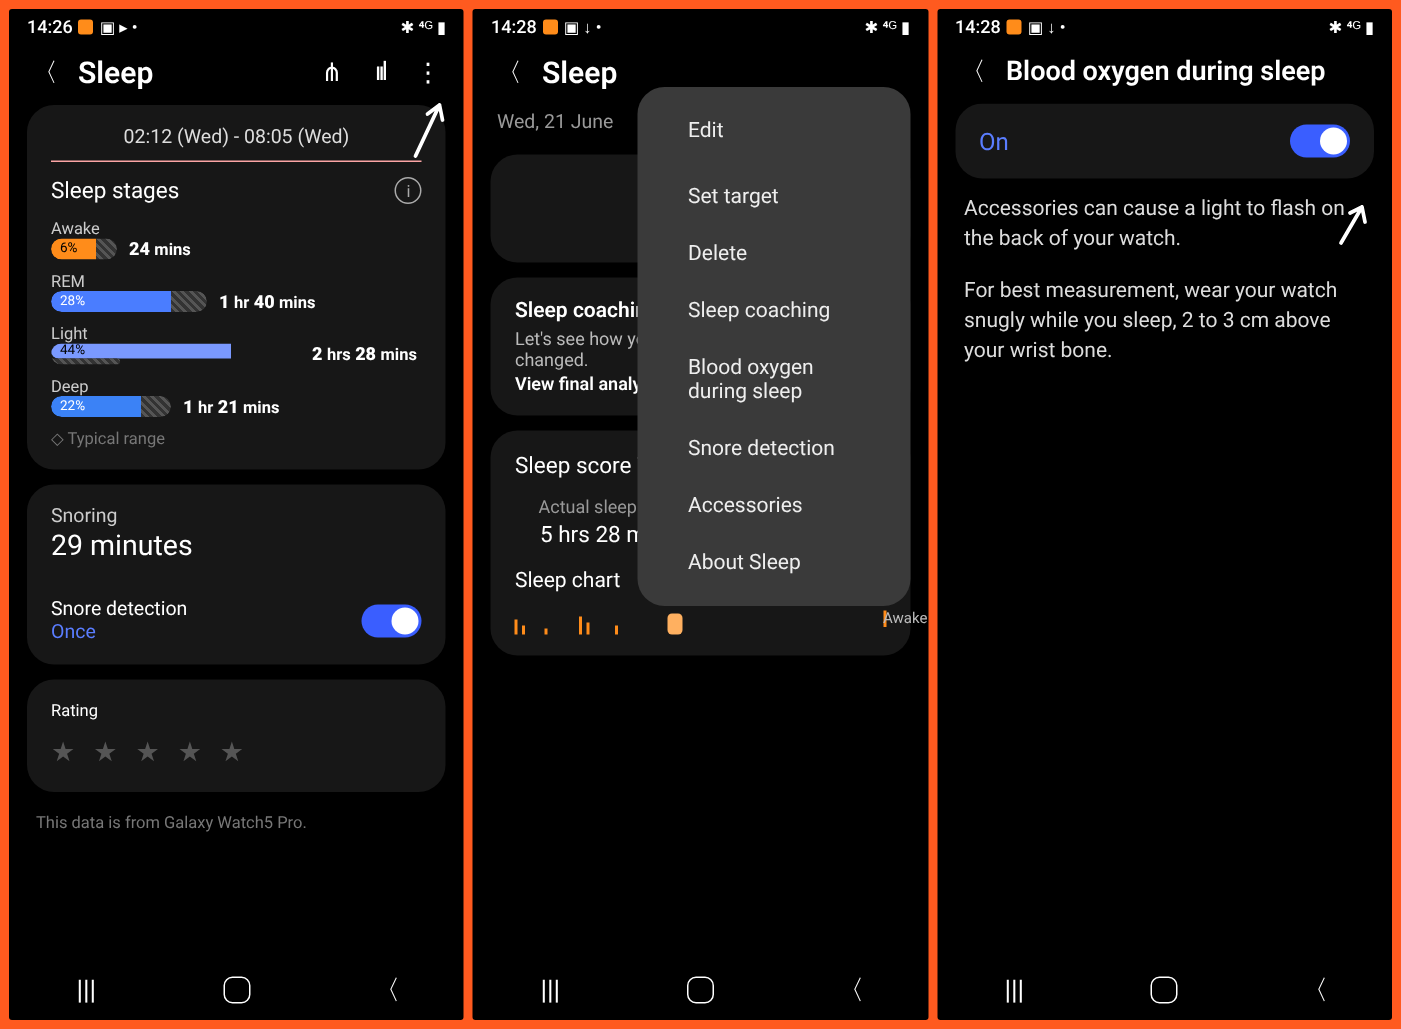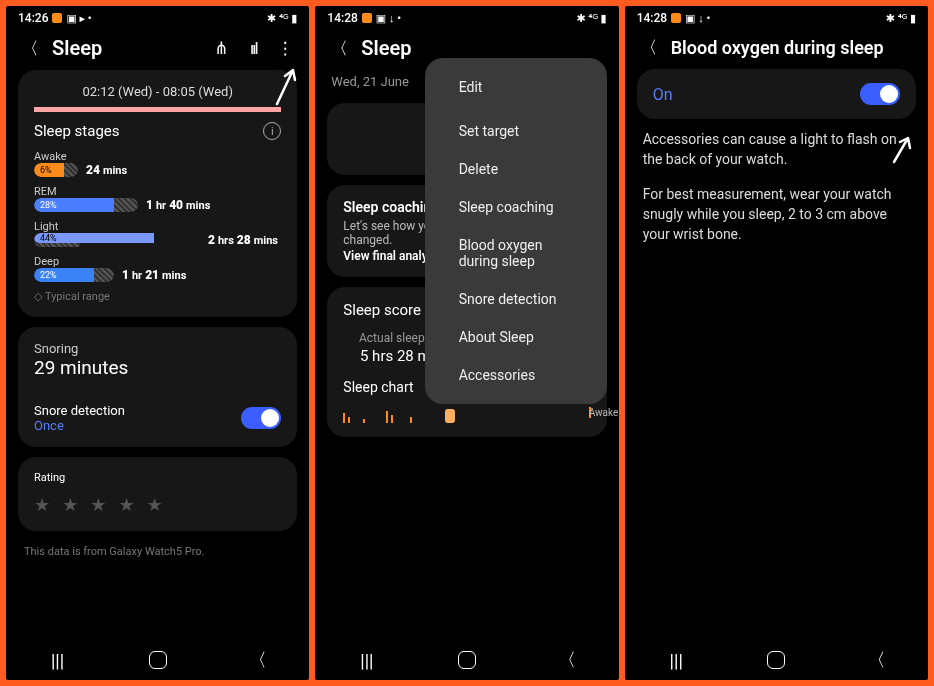--- a/index.html
+++ b/index.html
@@ -36,21 +36,21 @@
   .app-bar {
     display:flex;
     align-items:center;
     gap:12px;
     padding: 8px 14px 10px;
   }
   .app-title { font-size:20px; font-weight:600; flex:1; }
   .app-bar .ico { width:20px; text-align:center; font-size:17px; }
   .content { flex:1; overflow:hidden; padding: 0 12px 6px; display:flex; flex-direction:column; gap:10px;}
   .card { background:#171717; border-radius:18px; padding:14px 16px; }
-  .time-range { text-align:center; color:#ddd; font-size:13px; padding-bottom:8px; border-bottom:5px solid #fca5a5; margin-bottom:10px;}
+  .time-range { text-align:center; color:#ddd; font-size:13px; padding-bottom:8px; border-bottom:1px solid #fca5a5; margin-bottom:10px;}
   .section-h { display:flex; justify-content:space-between; align-items:center; font-size:15px; font-weight:400; margin-bottom:10px;}
   .info-circ { width:18px;height:18px;border:1.5px solid #aaa;border-radius:50%; display:flex;align-items:center;justify-content:center; font-size:11px;color:#aaa;}
   .stage { margin-bottom:8px; }
   .stage-label { font-size:11px; color:#ccc; }
   .stage-row { display:flex; align-items:center; gap:8px; }
   .bar-track { flex:0 0 auto; height:14px; border-radius:7px; overflow:hidden; position:relative; display:flex; }
   .bar-fill { height:100%; display:flex; align-items:center; padding-left:6px; font-size:9px; color:#000; border-radius:7px 0 0 7px;}
   .bar-hatch { height:100%; background: repeating-linear-gradient(45deg,#333,#333 2px,#555 2px,#555 4px); border-radius:0 7px 7px 0;}
   .stage-val { font-size:12px; font-weight:600; }
   .stage-val .unit { font-weight:700; font-size:11px;}
@@ -260,22 +260,22 @@
     <span class="nav-ico">〈</span>
   </div>
 
   <div class="menu-pop">
     <div class="menu-item">Edit</div>
     <div class="menu-item" style="margin-top:6px;">Set target</div>
     <div class="menu-item">Delete</div>
     <div class="menu-item">Sleep coaching</div>
     <div class="menu-item">Blood oxygen during sleep</div>
     <div class="menu-item">Snore detection</div>
+    <div class="menu-item">Accessories</div>
     <div class="menu-item">About Sleep</div>
-    <div class="menu-item">Accessories</div>
   </div>
   <svg class="arrow" style="right:28px;top:202px;" width="34" height="24">
       <path d="M32 20 L4 4 M4 4 L14 4 M4 4 L8 14" stroke="#fff" stroke-width="2.5" fill="none" stroke-linecap="round"></path>
     </svg>
 </div>
 
 <div class="panel">
   <div class="status-bar">
     <div class="status-left">
       <span>14:28</span>

